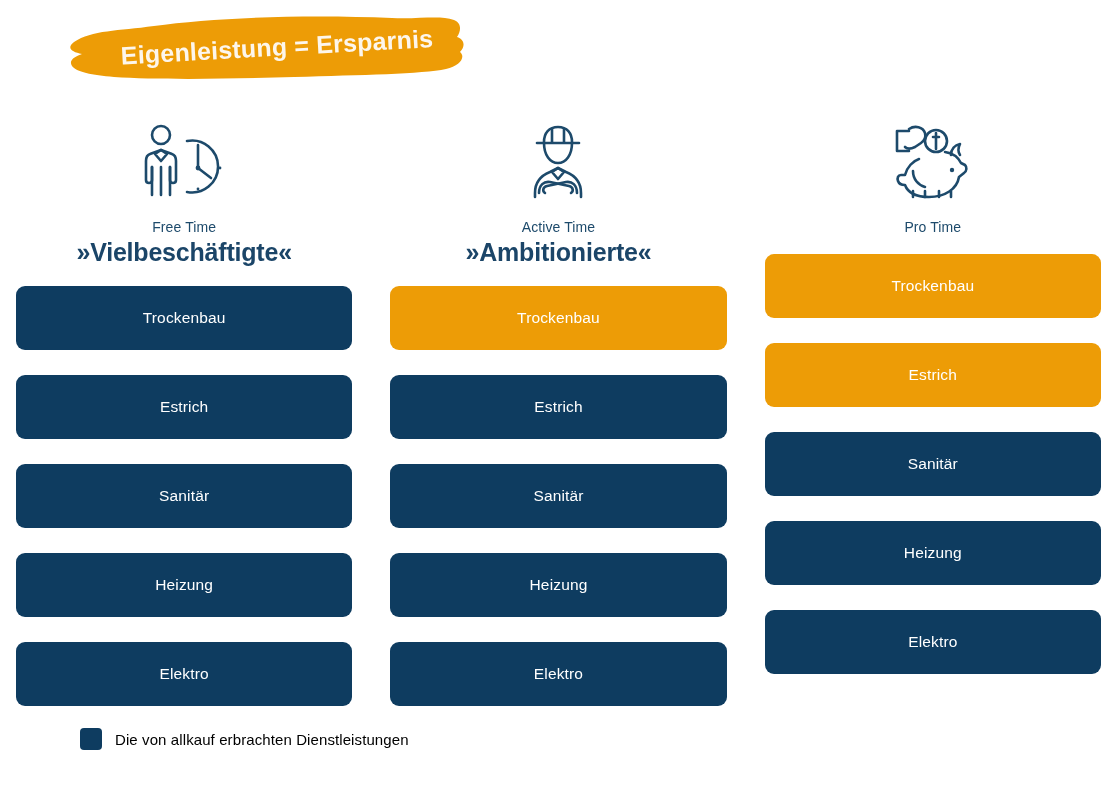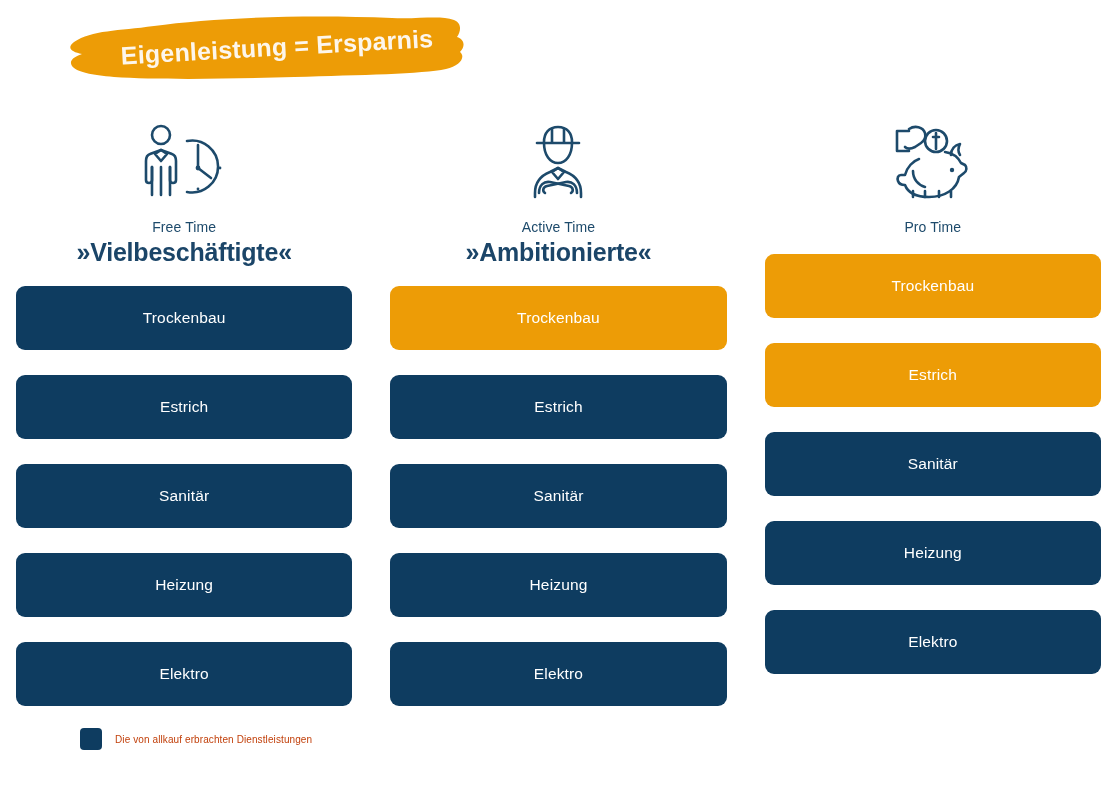--- a/index.html
+++ b/index.html
@@ -126,22 +126,22 @@
     align-items: center;
     gap: 13px;
   }
   .legend-swatch {
     width: 22px;
     height: 22px;
     border-radius: 4px;
     flex: none;
   }
   .legend-label {
-    font-size: 10px;
-    color: #c2410c;
+    font-size: 15px;
+    color: #000000;
     letter-spacing: 0.1px;
     white-space: nowrap;
   }
 </style>
 </head>
 <body>
 
 <div id="banner-wrap">
   <svg id="banner-svg" viewBox="0 0 420 82">
     <path d="M12,36 C30,24 56,25 92,20 C150,12 240,8 330,12 C360,13 378,9 392,14

